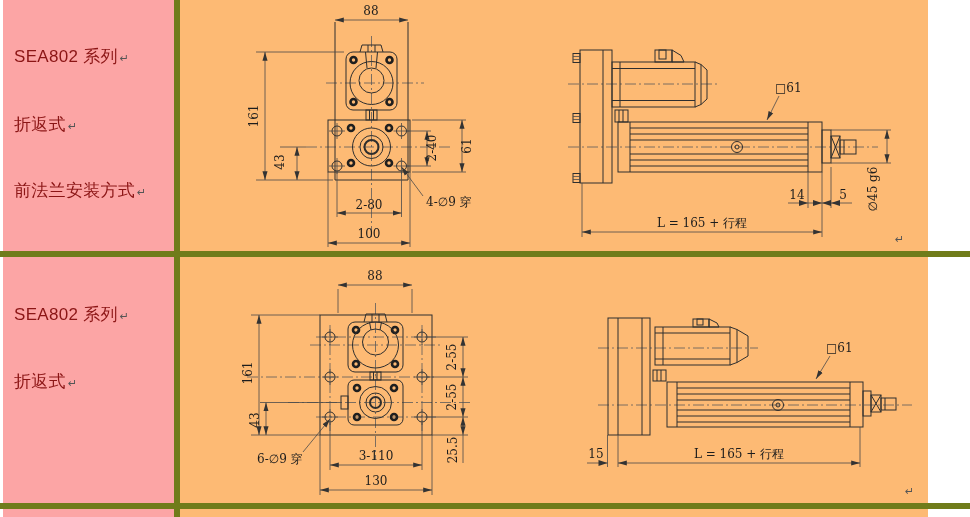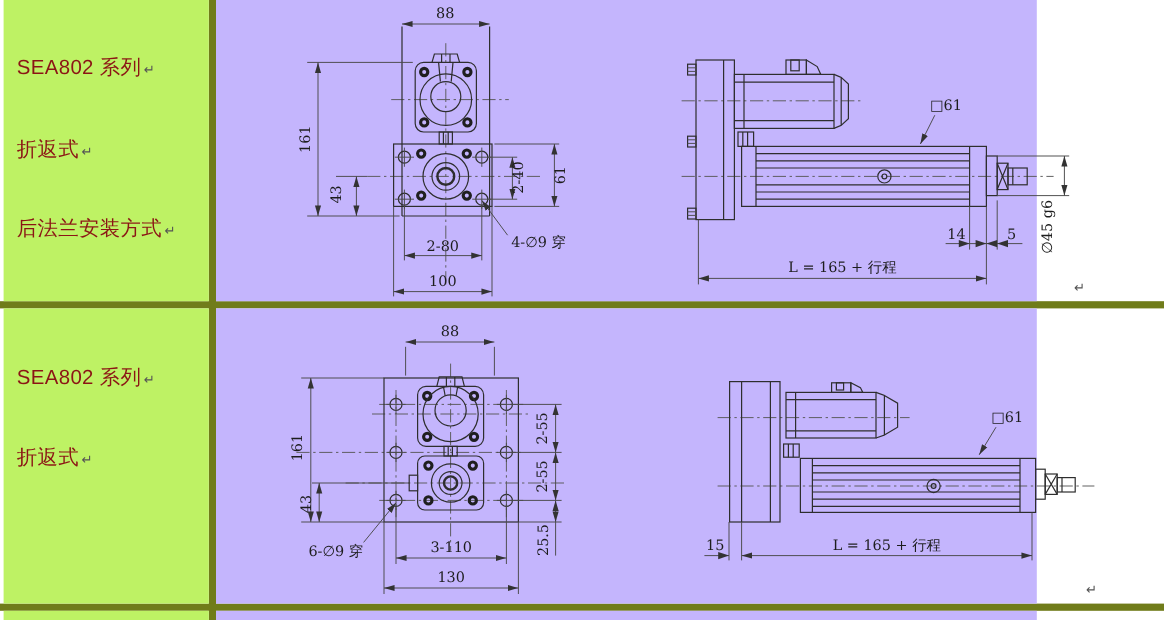--- a/index.html
+++ b/index.html
@@ -1,21 +1,21 @@
 <!DOCTYPE html>
 <html><head>
 <meta charset="utf-8">
 <style>
   html,body{margin:0;padding:0;background:#fff;font-family:"Liberation Sans",sans-serif;}
   .page{position:relative;width:970px;height:517px;background:#ffffff;overflow:hidden;}
-  .sb-cell{position:absolute;left:3px;width:171px;background:#bef264;}
+  .sb-cell{position:absolute;left:3px;width:171px;background:#fca5a5;}
   #sb1{top:0;height:251px}
   #sb2{top:257px;height:246px}
   #sb3{top:509px;height:8px}
-  .canvas{position:absolute;left:180px;width:684px;background:#c4b5fd;text-align:center;}
+  .canvas{position:absolute;left:180px;width:748px;background:#fdba74;text-align:center;}
   #cv1{top:0;height:251px}
   #cv2{top:257px;height:246px}
   #cv3{top:509px;height:8px}
   .vborder{position:absolute;left:174px;top:0;width:6px;height:517px;background:#707c1a;}
   .hborder{position:absolute;left:0;width:970px;height:6px;background:#707c1a;}
   #hb1{top:251px}
   #hb2{top:503px}
   .sb-line{position:absolute;left:11px;color:#8b1515;font-size:17px;white-space:nowrap;letter-spacing:.3px;}
   .sb1-l1{top:45px}.sb1-l2{top:113px}.sb1-l3{top:179px}
   .sb2-l1{top:46px}.sb2-l2{top:113px}.sb2-l3{top:190px}
@@ -35,21 +35,21 @@
 
 <div class="page">
 
   <div class="vborder"></div>
   <div class="hborder" id="hb1"></div>
   <div class="hborder" id="hb2"></div>
 
   <div class="sb-cell" id="sb1">
     <div class="sb-line sb1-l1"><span>SEA802 系列</span><span class="pmark">↵</span></div>
     <div class="sb-line sb1-l2"><span>折返式</span><span class="pmark">↵</span></div>
-    <div class="sb-line sb1-l3"><span>后法兰安装方式</span><span class="pmark">↵</span></div>
+    <div class="sb-line sb1-l3"><span>前法兰安装方式</span><span class="pmark">↵</span></div>
   </div>
 
   <div class="sb-cell" id="sb2">
     <div class="sb-line sb2-l1"><span>SEA802 系列</span><span class="pmark">↵</span></div>
     <div class="sb-line sb2-l2"><span>折返式</span><span class="pmark">↵</span></div>
   </div>
 
   <div class="sb-cell" id="sb3"></div>
 
   <div class="canvas" id="cv1">

